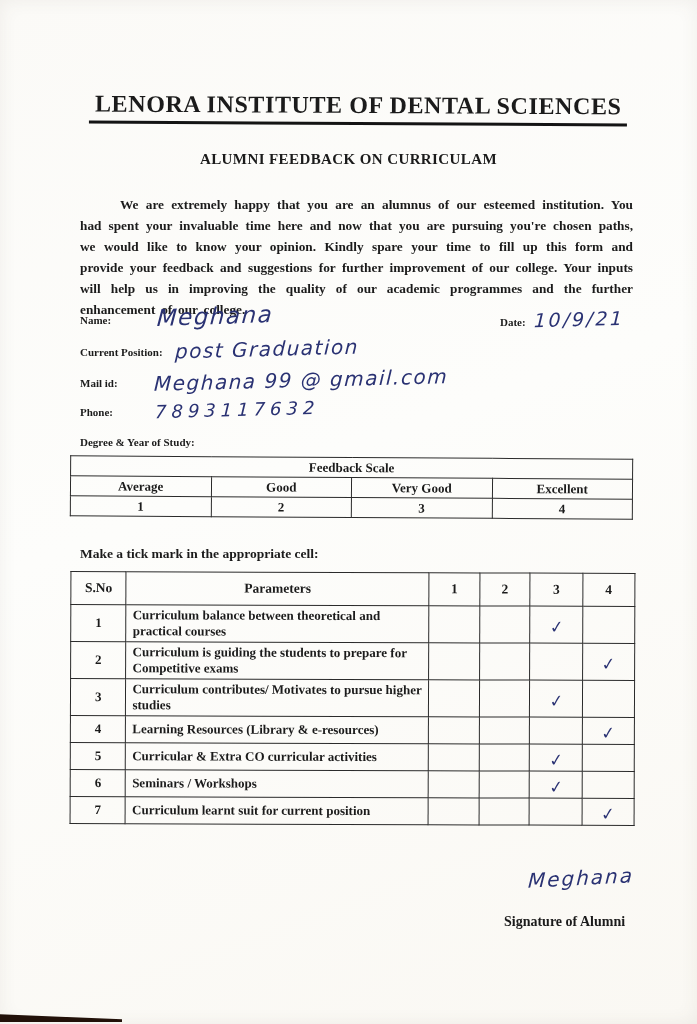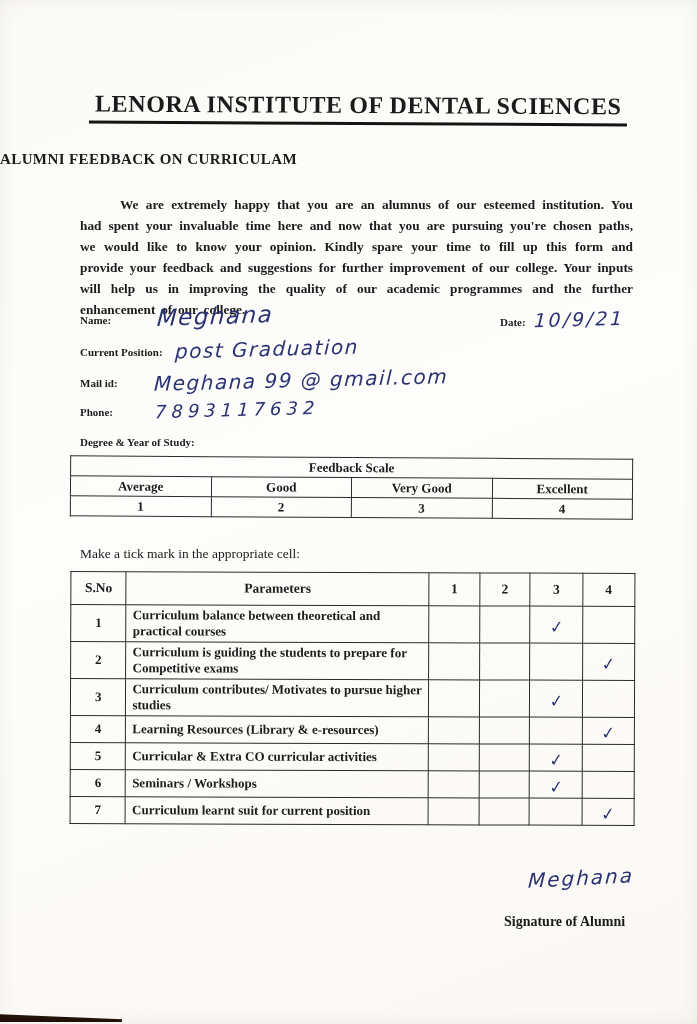--- a/index.html
+++ b/index.html
@@ -23,21 +23,21 @@
   }
   
   .title-wrap{position:absolute;top:92px;left:0;right:0;text-align:center;padding-left:20px;}
   .title{
     display:inline-block;
     font-size:24px;font-weight:bold;letter-spacing:0.6px;
     border-bottom:3.5px solid #141414;
     padding:0 6px 3px 6px;
     transform:rotate(0.3deg);
   }
-  .subtitle-wrap{position:absolute;top:150px;left:0;right:0;text-align:left;}
+  .subtitle-wrap{position:absolute;top:150px;left:0;right:0;text-align:center;}
   .subtitle{font-size:15px;font-weight:bold;letter-spacing:0.4px;}
   
   .intro{
     position:absolute;top:181px;left:80px;width:553px;
     font-size:13.3px;font-weight:bold;line-height:21px;
     text-align:justify;text-indent:40px;word-spacing:2.5px;
   }
   
   .field-label{font-size:11px;font-weight:bold;}
   .hand{
@@ -63,21 +63,21 @@
   table{border-collapse:collapse;}
   td,th{border:1.6px solid var(--border);}
   .scale-table{
     position:absolute;top:457px;left:70px;width:563px;
     font-size:13px;font-weight:bold;
     transform:rotate(0.35deg);
   }
   .scale-table td{text-align:center;padding:1px 2px;height:17px;}
   .scale-table col{width:25%;}
   
-  .tick-line{position:absolute;top:546px;left:80px;font-size:13.5px;font-weight:normal;}
+  .tick-line{position:absolute;top:546px;left:80px;font-size:13.5px;font-weight:bold;}
   .sugg-line{position:absolute;top:819px;left:80px;font-size:13.5px;font-weight:bold;}
   
   .param-table{
     position:absolute;top:572px;left:70px;width:565px;
     font-size:13px;transform:rotate(0.2deg);
   }
   .param-table th{font-weight:bold;padding:4px 4px;height:24px;font-size:13.5px;}
   .param-table td{padding:2px 6px;line-height:16px;}
   .param-table .sno{width:46px;text-align:center;font-weight:bold;}
   .param-table .ptext{width:331px;font-weight:bold;}

